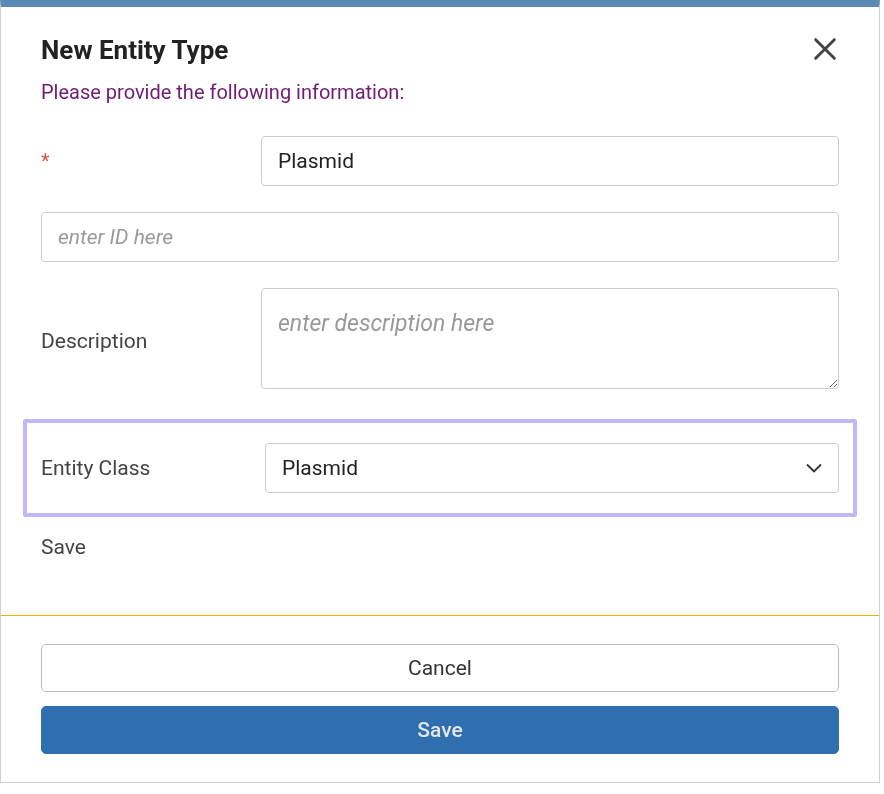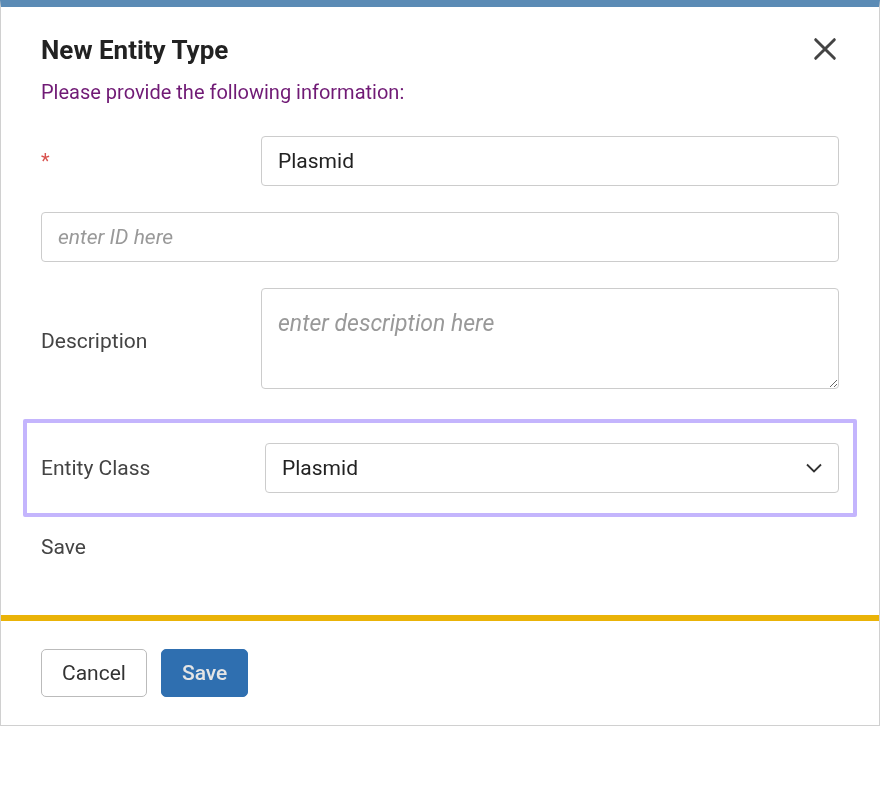--- a/index.html
+++ b/index.html
@@ -139,24 +139,25 @@
       margin-right: -18px;
       margin-bottom: 18px;
     }
     .highlight-row .form-row {
       margin-bottom: 0;
     }
     .highlight-row .label-col {
       width: 224px;
     }
     .modal-footer {
-      border-top: 6px solid #eab308;
+      border-top: 1px solid #eab308;
       padding: 28px 40px;
       display: flex;
       gap: 14px;
+      flex-direction: column;
     }
     .btn {
       height: 48px;
       padding: 0 20px;
       font-size: 21px;
       border-radius: 5px;
       cursor: pointer;
       font-family: inherit;
     }
     .btn-cancel {

